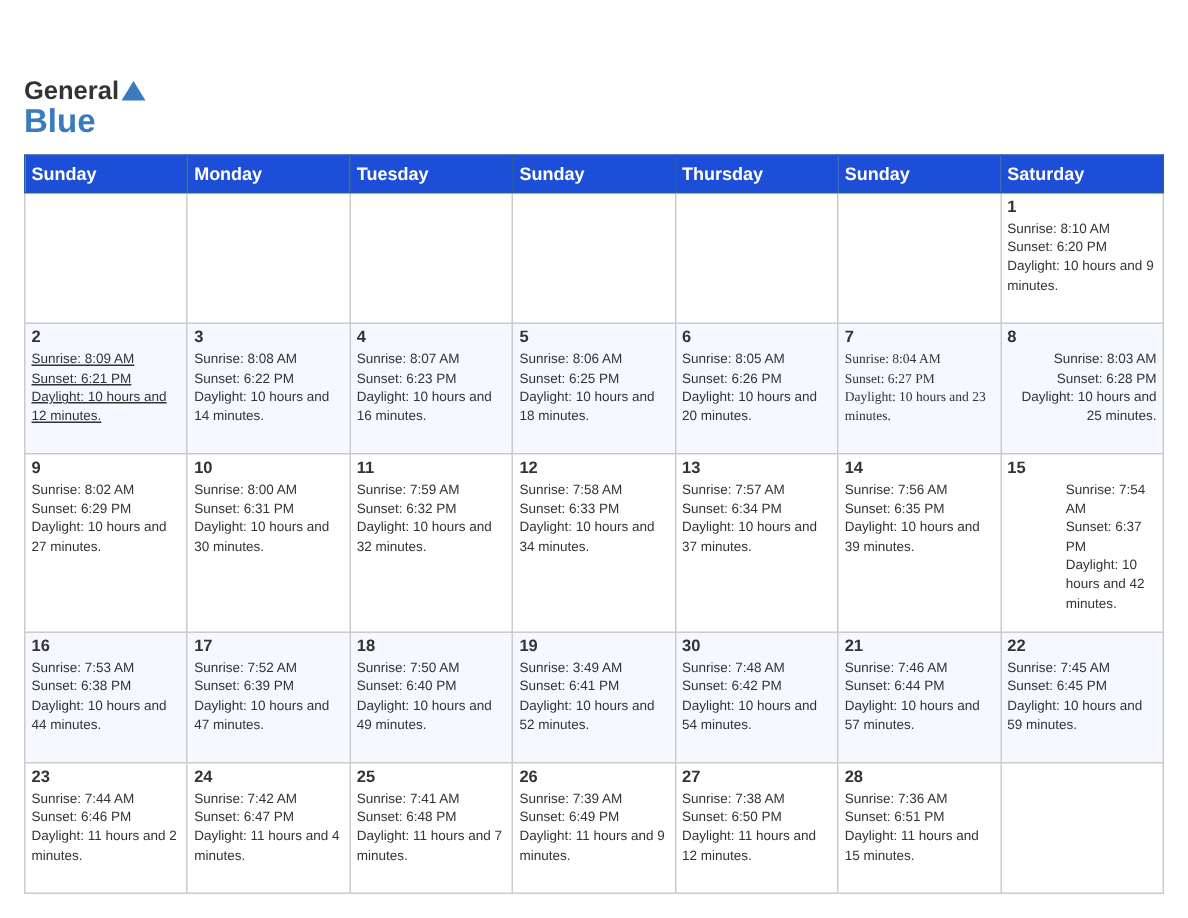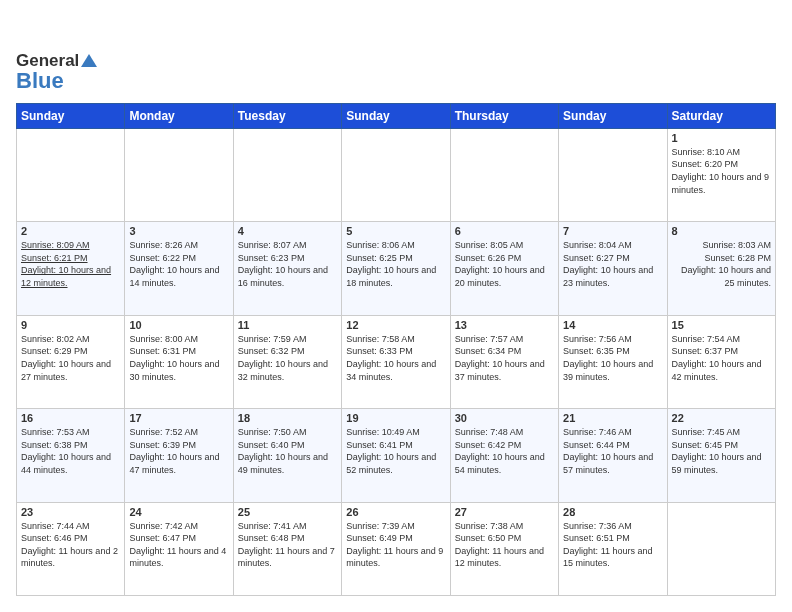--- a/index.html
+++ b/index.html
@@ -133,21 +133,21 @@
         </tr>
         <tr>
           <td>
             <span class="day-number">2</span>
             <div class="day-info" style="white-space: pre-line; text-decoration: underline;">Sunrise: 8:09 AM
 Sunset: 6:21 PM
 Daylight: 10 hours and 12 minutes.</div>
           </td>
           <td>
             <span class="day-number">3</span>
-            <div class="day-info" style="white-space: pre-line;">Sunrise: 8:26 AM
+            <div class="day-info" style="white-space: pre-line;">Sunrise: 8:08 AM
 Sunset: 6:22 PM
 Daylight: 10 hours and 14 minutes.</div>
           </td>
           <td>
             <span class="day-number">4</span>
             <div class="day-info" style="white-space: pre-line;">Sunrise: 8:07 AM
 Sunset: 6:23 PM
 Daylight: 10 hours and 16 minutes.</div>
           </td>
           <td>
@@ -157,21 +157,21 @@
 Daylight: 10 hours and 18 minutes.</div>
           </td>
           <td>
             <span class="day-number">6</span>
             <div class="day-info" style="white-space: pre-line;">Sunrise: 8:05 AM
 Sunset: 6:26 PM
 Daylight: 10 hours and 20 minutes.</div>
           </td>
           <td>
             <span class="day-number">7</span>
-            <div class="day-info" style="white-space: pre-line;">Sunrise: 8:04 AM
+            <div class="day-info" style="white-space: pre-line; font-family: Liberation Serif, serif;">Sunrise: 8:04 AM
 Sunset: 6:27 PM
 Daylight: 10 hours and 23 minutes.</div>
           </td>
           <td>
             <span class="day-number">8</span>
             <div class="day-info" style="white-space: pre-line; text-align: right;">Sunrise: 8:03 AM
 Sunset: 6:28 PM
 Daylight: 10 hours and 25 minutes.</div>
           </td>
         </tr>
@@ -207,21 +207,21 @@
 Daylight: 10 hours and 37 minutes.</div>
           </td>
           <td>
             <span class="day-number">14</span>
             <div class="day-info" style="white-space: pre-line;">Sunrise: 7:56 AM
 Sunset: 6:35 PM
 Daylight: 10 hours and 39 minutes.</div>
           </td>
           <td>
             <span class="day-number">15</span>
-            <div class="day-info" style="white-space: pre-line;">Sunrise: 7:54 AM
+            <div class="day-info" style="white-space: pre-line; margin-left: 39px;">Sunrise: 7:54 AM
 Sunset: 6:37 PM
 Daylight: 10 hours and 42 minutes.</div>
           </td>
         </tr>
         <tr>
           <td>
             <span class="day-number">16</span>
             <div class="day-info" style="white-space: pre-line;">Sunrise: 7:53 AM
 Sunset: 6:38 PM
 Daylight: 10 hours and 44 minutes.</div>
@@ -233,21 +233,21 @@
 Daylight: 10 hours and 47 minutes.</div>
           </td>
           <td>
             <span class="day-number">18</span>
             <div class="day-info" style="white-space: pre-line;">Sunrise: 7:50 AM
 Sunset: 6:40 PM
 Daylight: 10 hours and 49 minutes.</div>
           </td>
           <td>
             <span class="day-number">19</span>
-            <div class="day-info" style="white-space: pre-line;">Sunrise: 10:49 AM
+            <div class="day-info" style="white-space: pre-line;">Sunrise: 3:49 AM
 Sunset: 6:41 PM
 Daylight: 10 hours and 52 minutes.</div>
           </td>
           <td>
             <span class="day-number">30</span>
             <div class="day-info" style="white-space: pre-line;">Sunrise: 7:48 AM
 Sunset: 6:42 PM
 Daylight: 10 hours and 54 minutes.</div>
           </td>
           <td>

